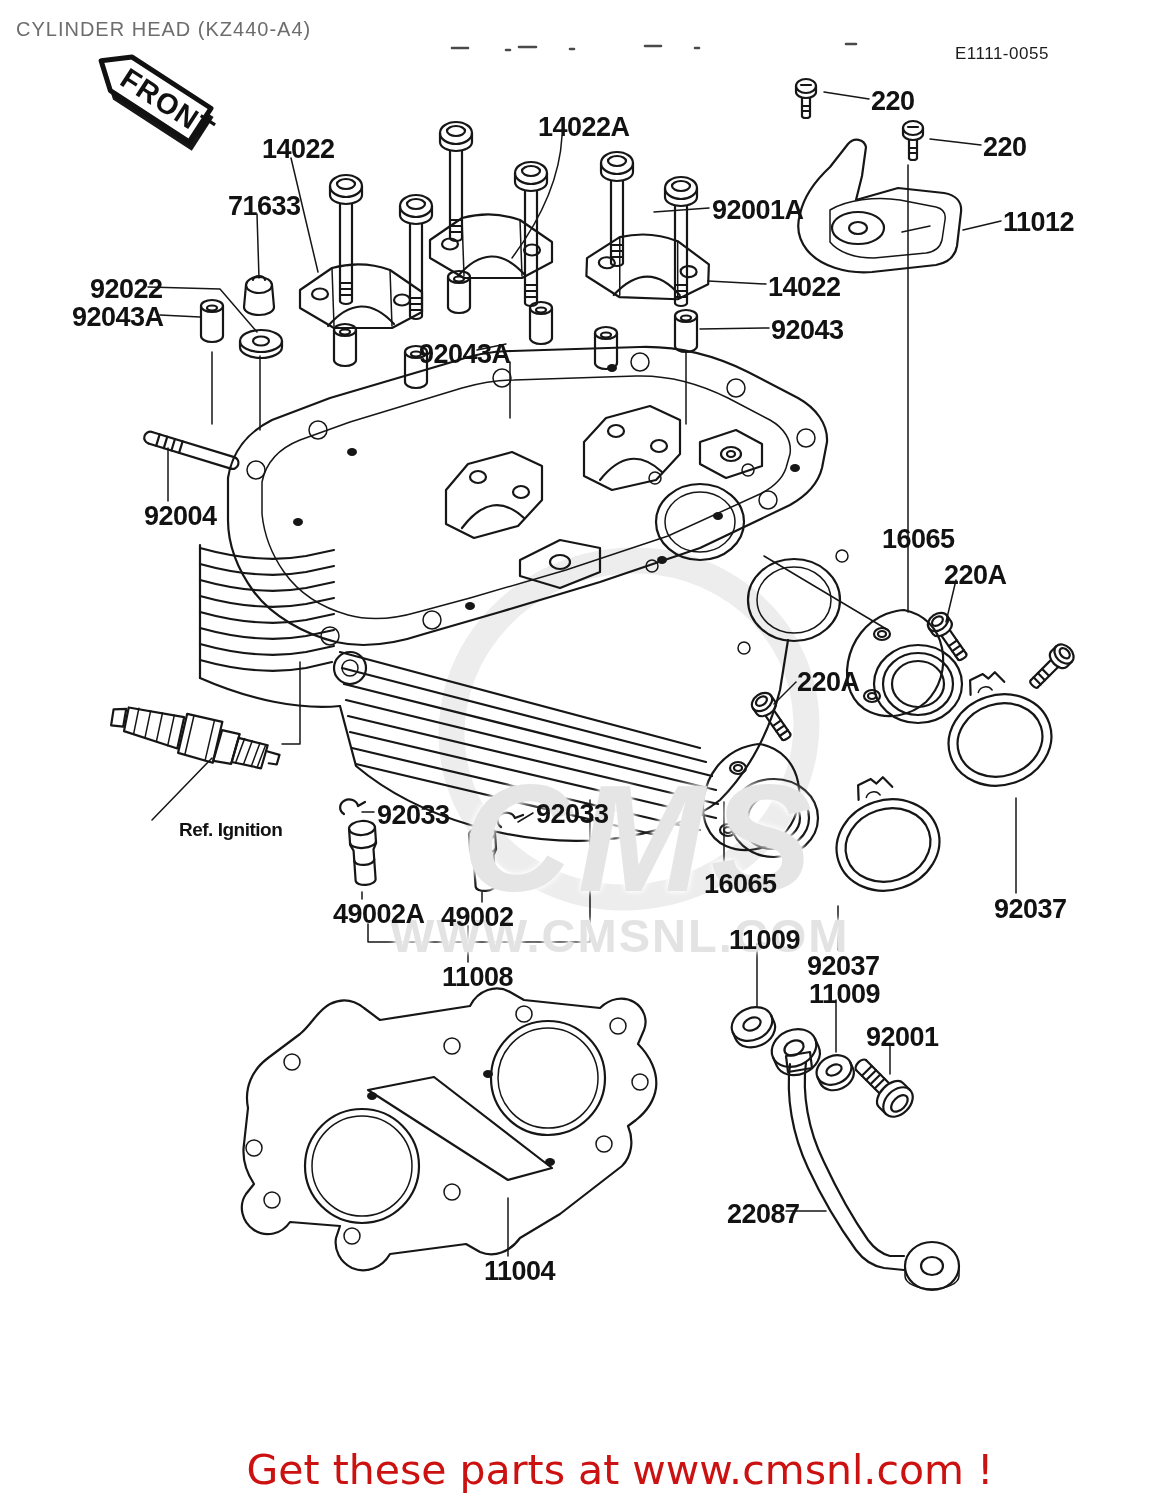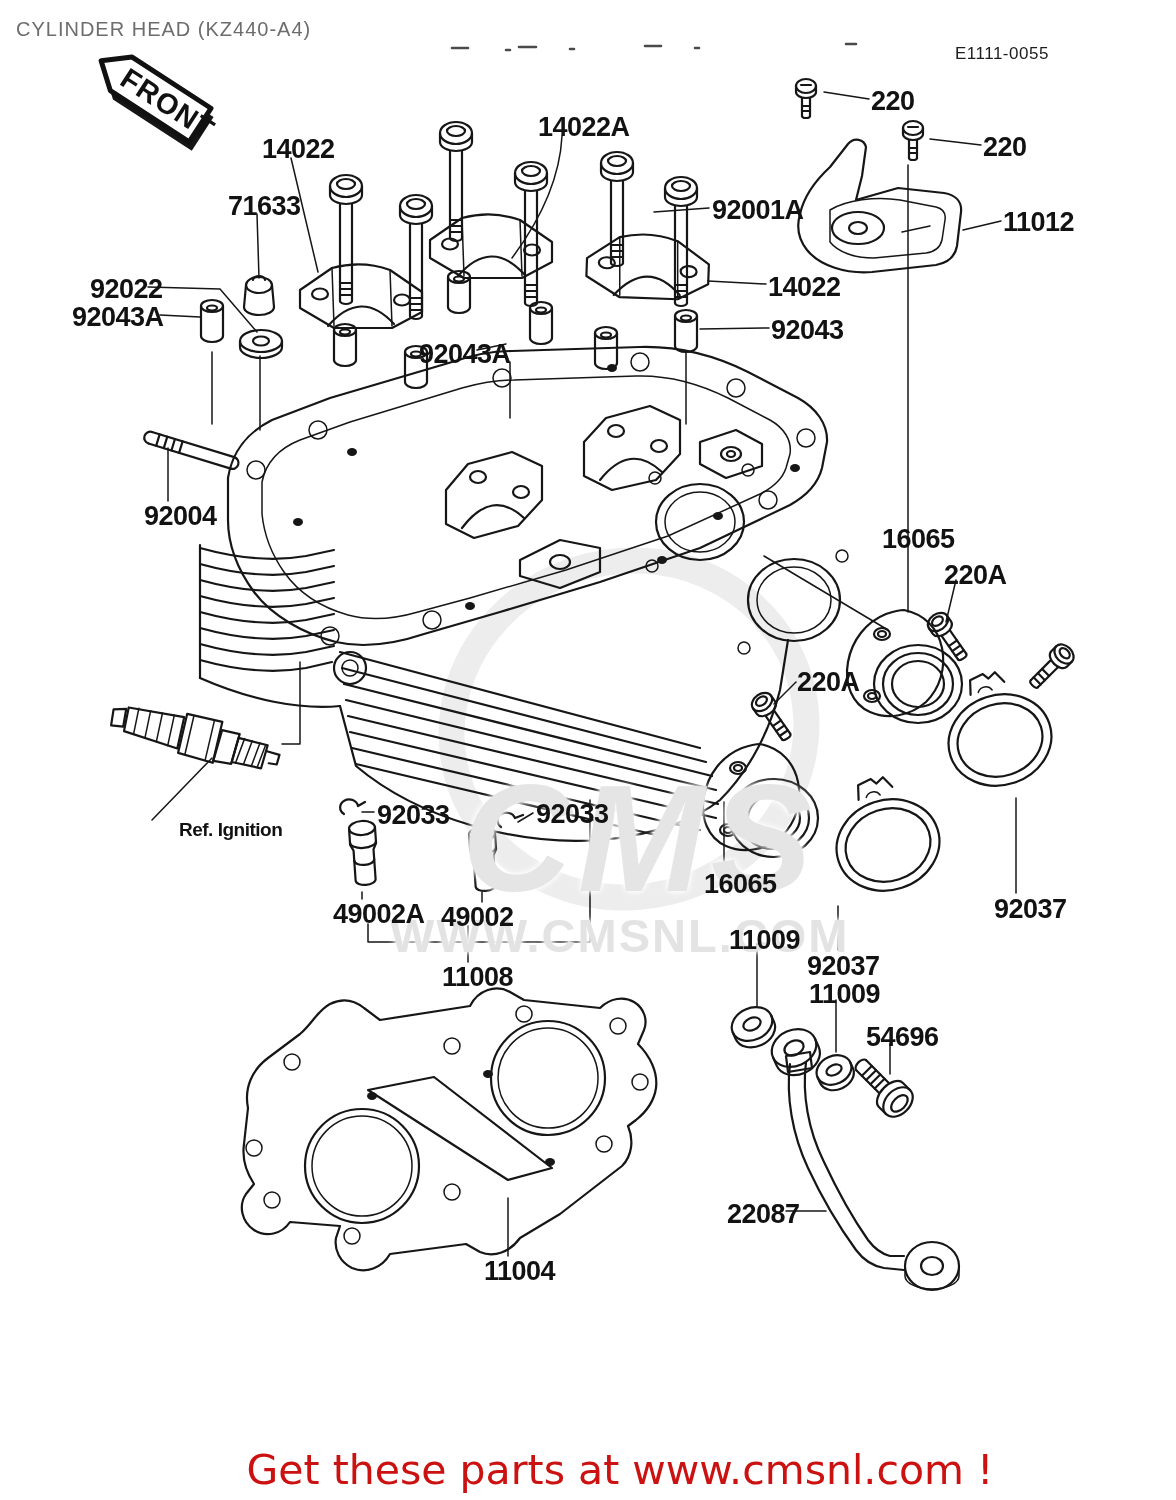--- a/index.html
+++ b/index.html
@@ -423,18 +423,18 @@
   <div class="plabel" style="left:377px;top:802px">92033</div>
   <div class="plabel" style="left:536px;top:801px">92033</div>
   <div class="plabel" style="left:333px;top:901px">49002A</div>
   <div class="plabel" style="left:441px;top:904px">49002</div>
   <div class="plabel" style="left:704px;top:871px">16065</div>
   <div class="plabel" style="left:994px;top:896px">92037</div>
   <div class="plabel" style="left:442px;top:964px">11008</div>
   <div class="plabel" style="left:729px;top:927px">11009</div>
   <div class="plabel" style="left:807px;top:953px">92037</div>
   <div class="plabel" style="left:809px;top:981px">11009</div>
-  <div class="plabel" style="left:866px;top:1024px">54696</div>
+  <div class="plabel" style="left:866px;top:1024px">92001</div>
   <div class="plabel" style="left:727px;top:1201px">22087</div>
   <div class="plabel" style="left:484px;top:1258px">11004</div>
 
   <div id="footer">Get these parts at www.cmsnl.com !</div>
 </div>
 
 </body></html>

